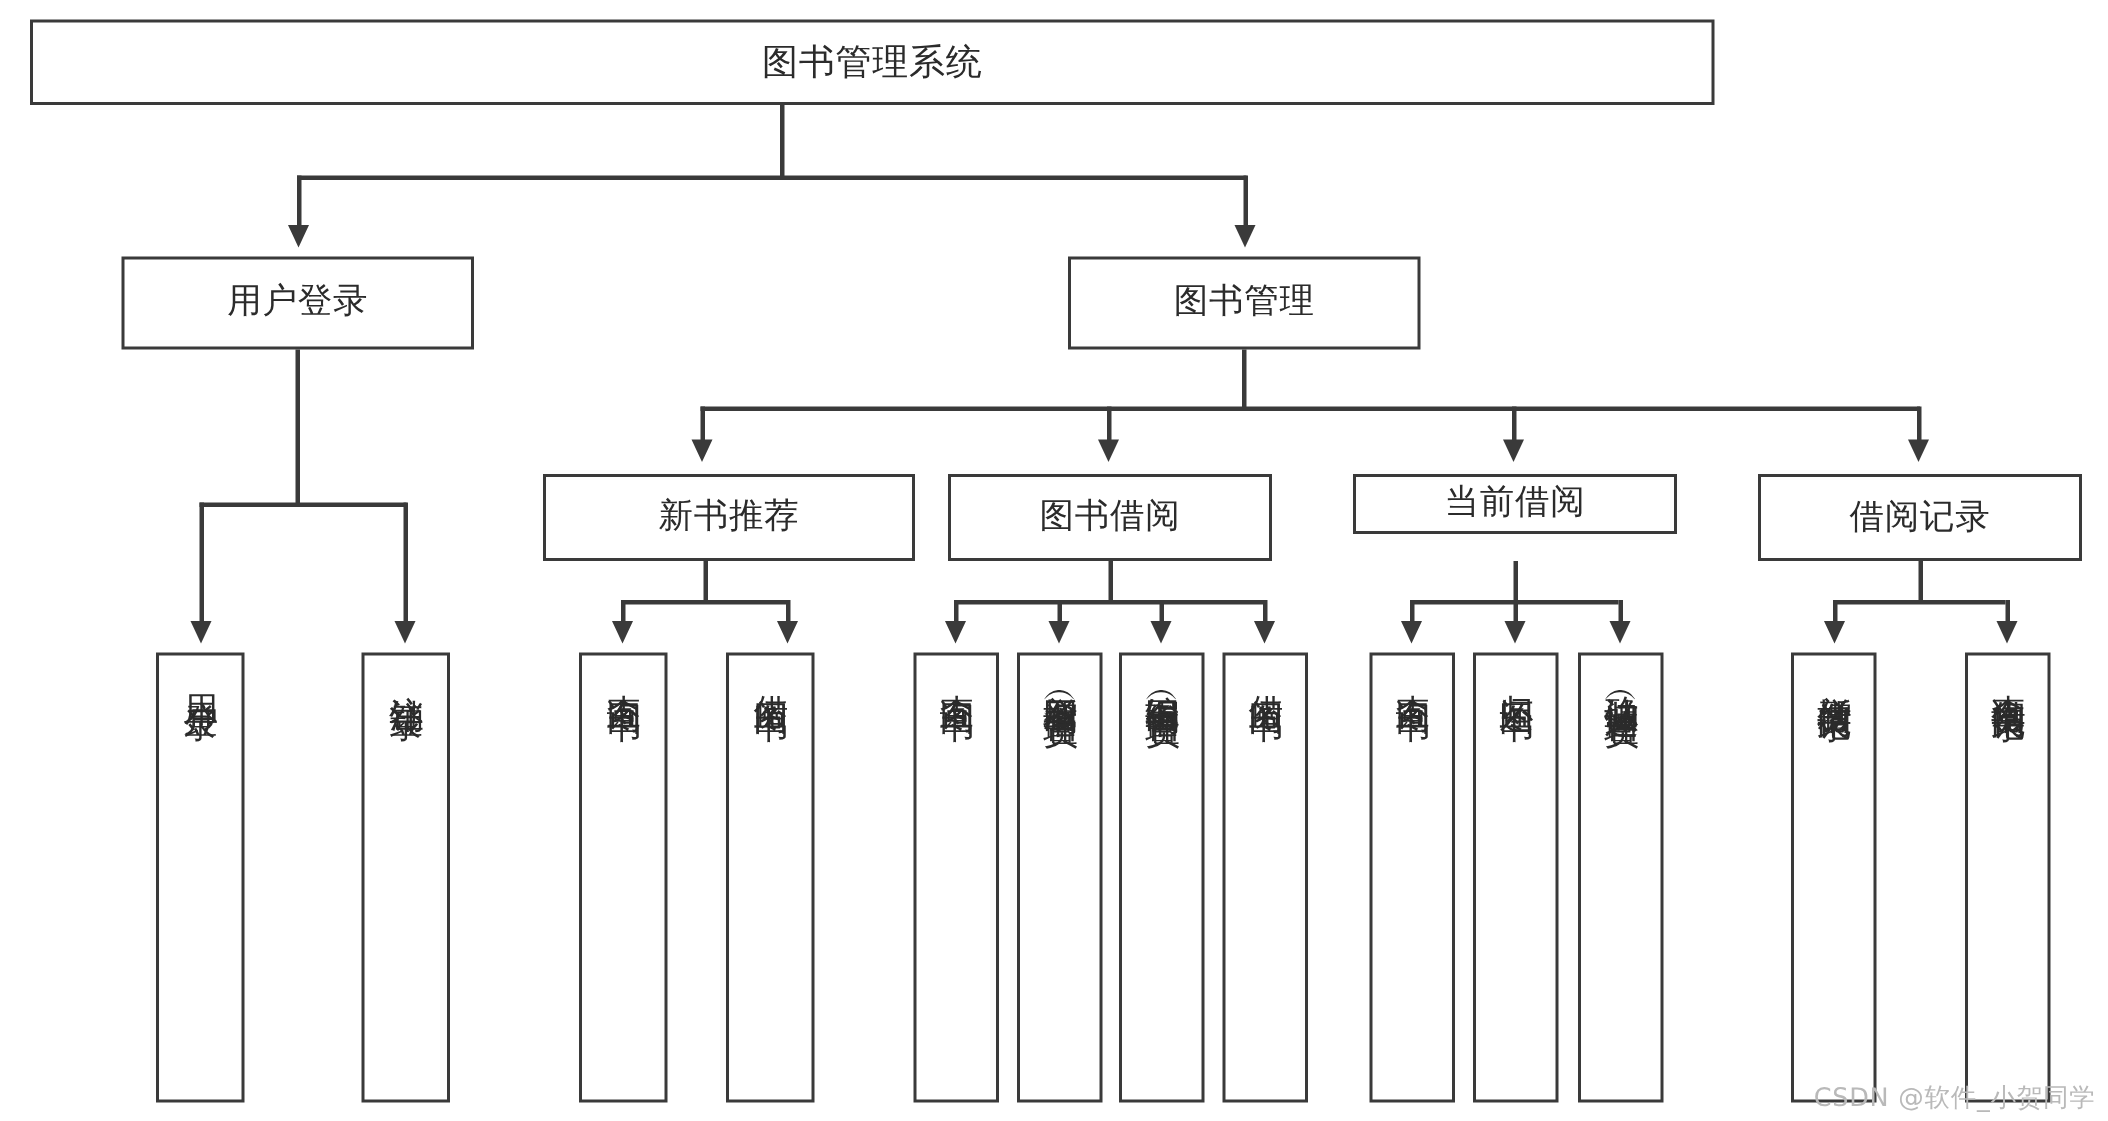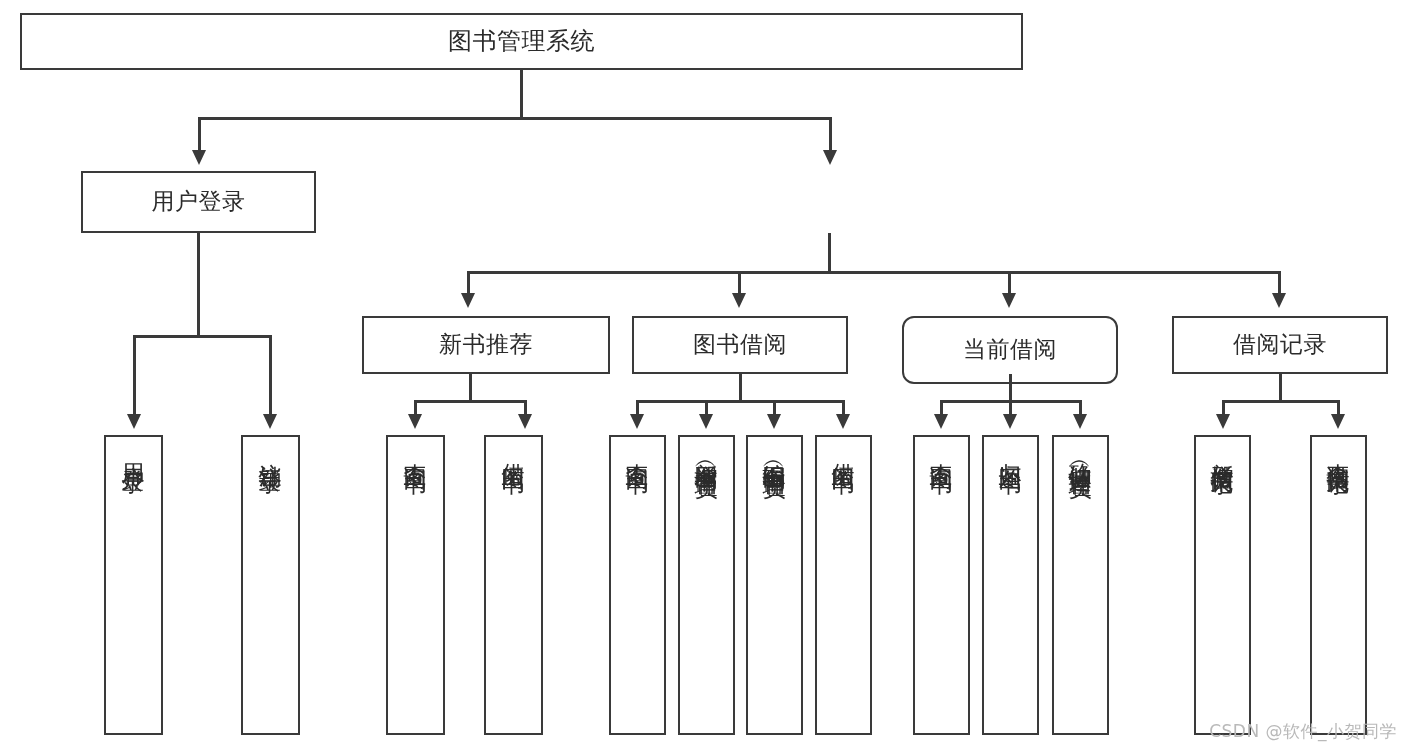--- a/index.html
+++ b/index.html
@@ -78,38 +78,41 @@
     letter-spacing:0.5px;
     white-space:nowrap;
     user-select:none;
   }
 </style>
 </head>
 <body>
 
 <div id="diagram">
 
-  <div class="node horiz root" style="left:20px;top:13px;width:1003px;height:57px;">
+  <div class="node horiz root" style="left:20px;top:13px;width:1123px;height:57px;">
     <span class="lbl">图书管理系统</span>
   </div>
 
   <div class="ln v" style="left:520px;top:70px;height:49px;"></div>
 
   <div class="ln h" style="left:198px;top:117px;width:633px;"></div>
 
   <div class="ln v" style="left:198px;top:117px;height:35px;"></div>
   <div class="arw" style="left:192px;top:150px;"></div>
 
   <div class="ln v" style="left:829px;top:117px;height:35px;"></div>
   <div class="arw" style="left:823px;top:150px;"></div>
 
   <div class="node horiz" style="left:81px;top:171px;width:235px;height:62px;">
     <span class="lbl">用户登录</span>
   </div>
 
+  <div class="node horiz" style="left:712px;top:171px;width:235px;height:62px;">
+    <span class="lbl">图书管理</span>
+  </div>
 
   <div class="ln v" style="left:197px;top:233px;height:104px;"></div>
   <div class="ln h" style="left:133px;top:335px;width:138px;"></div>
   <div class="ln v" style="left:133px;top:335px;height:81px;"></div>
   <div class="arw" style="left:127px;top:414px;"></div>
   <div class="ln v" style="left:269px;top:335px;height:81px;"></div>
   <div class="arw" style="left:263px;top:414px;"></div>
 
   <div class="ln v" style="left:828px;top:233px;height:40px;"></div>
   <div class="ln h" style="left:467px;top:271px;width:813px;"></div>
@@ -125,21 +128,21 @@
 
   <div class="ln v" style="left:1278px;top:271px;height:24px;"></div>
   <div class="arw" style="left:1272px;top:293px;"></div>
 
   <div class="node horiz" style="left:362px;top:316px;width:248px;height:58px;">
     <span class="lbl">新书推荐</span>
   </div>
   <div class="node horiz" style="left:632px;top:316px;width:216px;height:58px;">
     <span class="lbl">图书借阅</span>
   </div>
-  <div class="node horiz" style="left:902px;top:316px;width:216px;height:68px;border-radius:12px;">
+  <div class="node horiz" style="left:902px;top:316px;width:216px;height:40px;">
     <span class="lbl">当前借阅</span>
   </div>
   <div class="node horiz" style="left:1172px;top:316px;width:216px;height:58px;font-family:Liberation Serif, serif;">
     <span class="lbl">借阅记录</span>
   </div>
 
   <div class="ln v" style="left:469px;top:374px;height:28px;"></div>
   <div class="ln h" style="left:414px;top:400px;width:110px;"></div>
   <div class="ln v" style="left:414px;top:400px;height:16px;"></div>
   <div class="arw" style="left:408px;top:414px;"></div>

